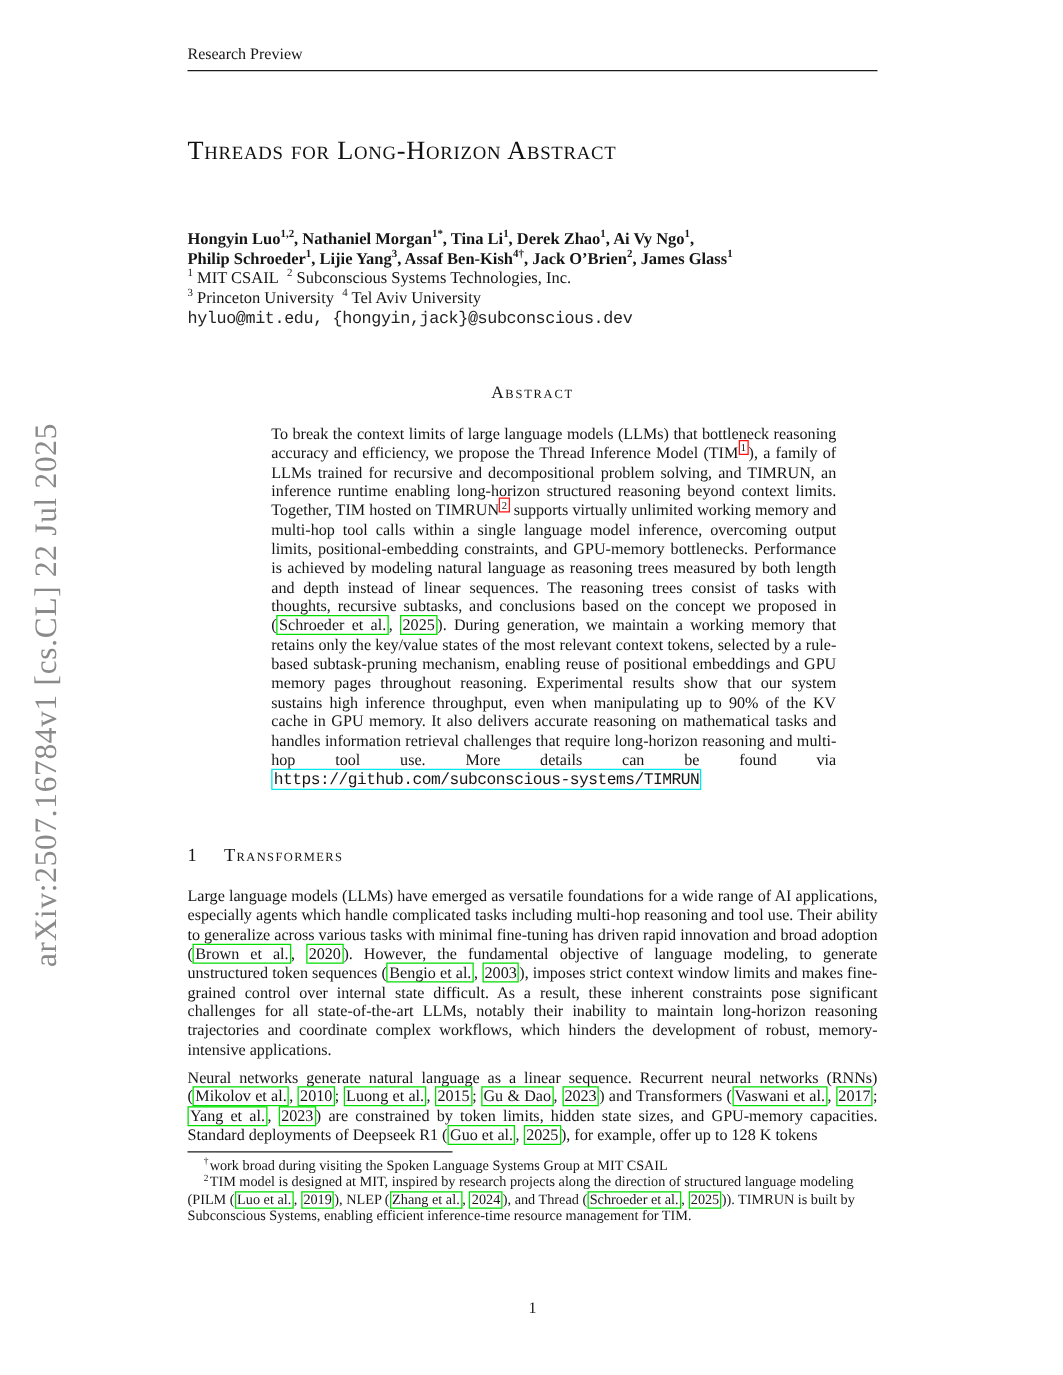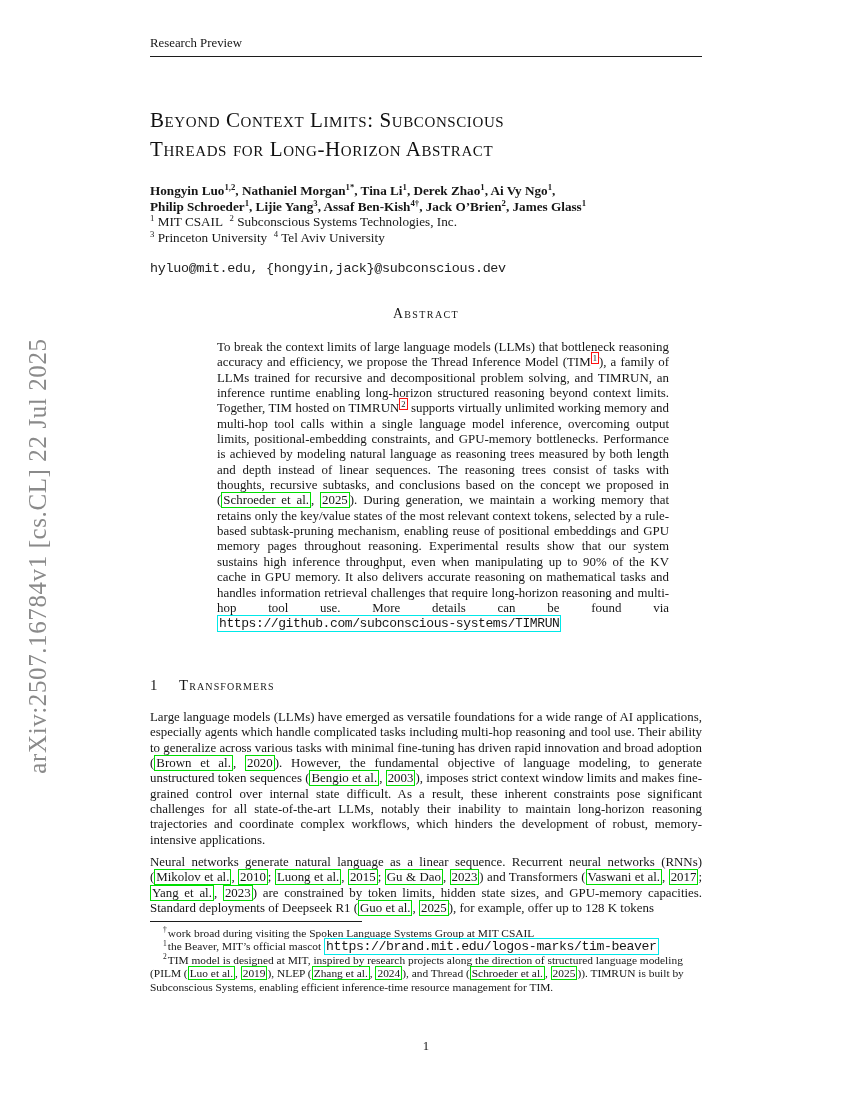--- a/index.html
+++ b/index.html
@@ -24,21 +24,21 @@
     position:absolute; left:150px; top:106px; width:560px; margin:0;
     font-size:21px; font-weight:normal; font-variant:small-caps;
     line-height:28.5px; letter-spacing:0.6px; color:#101010;
   }
   .title .tline { display:block; }
   
   .authors { position:absolute; left:150px; top:183px; width:560px; font-size:13.2px; line-height:15.6px; }
   .seg-b { font-weight:bold; }
   sup { font-size:66%; line-height:0; vertical-align:super; }
   sup.seg-bsup { font-weight:bold; }
-  .email { font-family:"Liberation Mono", monospace; font-size:13.4px; letter-spacing:-0.3px; margin-top:16px; color:#222; }
+  .email { font-family:"Liberation Mono", monospace; font-size:13.4px; letter-spacing:-0.3px; margin-top:3px; color:#222; }
   
   .abs-head {
     position:absolute; left:150px; top:306px; width:552px; text-align:center;
     font-variant:small-caps; font-size:13.8px; letter-spacing:1.4px;
   }
   .just { text-align:justify; hyphens:auto; -webkit-hyphens:auto; }
   .abs-body { position:absolute; left:217px; top:340px; width:452px; font-size:12.9px; line-height:15.35px; }
   
   .sec-head { position:absolute; left:150px; top:677px; font-size:14.8px; }
   .sec-num { margin-right:18px; }
@@ -69,21 +69,20 @@
 
 <div class="page">
 
   <div class="watermark">arXiv:2507.16784v1  [cs.CL]  22 Jul 2025</div>
 
   <div class="header">
     <span>Research Preview</span>
   </div>
 
   <h1 class="title">
-    <span class="tline">Beyond Context Limits: Subconscious</span>
     <span class="tline">Threads for Long-Horizon Abstract</span>
   </h1>
 
   <div class="authors">
     <div class="aline"><span class="seg seg-b">Hongyin Luo</span><sup class="seg seg-bsup">1,2</sup><span class="seg seg-b">, Nathaniel Morgan</span><sup class="seg seg-bsup">1*</sup><span class="seg seg-b">, Tina Li</span><sup class="seg seg-bsup">1</sup><span class="seg seg-b">, Derek Zhao</span><sup class="seg seg-bsup">1</sup><span class="seg seg-b">, Ai Vy Ngo</span><sup class="seg seg-bsup">1</sup><span class="seg seg-b">,</span></div>
     <div class="aline"><span class="seg seg-b">Philip Schroeder</span><sup class="seg seg-bsup">1</sup><span class="seg seg-b">, Lijie Yang</span><sup class="seg seg-bsup">3</sup><span class="seg seg-b">, Assaf Ben-Kish</span><sup class="seg seg-bsup">4†</sup><span class="seg seg-b">, Jack O’Brien</span><sup class="seg seg-bsup">2</sup><span class="seg seg-b">, James Glass</span><sup class="seg seg-bsup">1</sup></div>
     <div class="aline"><sup class="seg seg-sup">1</sup><span class="seg seg-t"> MIT CSAIL&nbsp; </span><sup class="seg seg-sup">2</sup><span class="seg seg-t"> Subconscious Systems Technologies, Inc.</span></div>
     <div class="aline"><sup class="seg seg-sup">3</sup><span class="seg seg-t"> Princeton University&nbsp; </span><sup class="seg seg-sup">4</sup><span class="seg seg-t"> Tel Aviv University</span></div>
     <div class="email">hyluo@mit.edu, {hongyin,jack}@subconscious.dev</div>
   </div>
@@ -95,19 +94,18 @@
     <span class="sec-num">1</span>
     <span class="sec-title">Transformers</span>
   </div>
 
   <div class="para p1 just"><span class="seg seg-t">Large language models (LLMs) have emerged as versatile foundations for a wide range of AI applications, especially agents which handle complicated tasks including multi-hop reasoning and tool use. Their ability to generalize across various tasks with minimal fine-tuning has driven rapid innovation and broad adoption (</span><span class="seg seg-cite">Brown et al.</span><span class="seg seg-t">, </span><span class="seg seg-cite">2020</span><span class="seg seg-t">). However, the fundamental objective of language modeling, to generate unstructured token sequences (</span><span class="seg seg-cite">Bengio et al.</span><span class="seg seg-t">, </span><span class="seg seg-cite">2003</span><span class="seg seg-t">), imposes strict context window limits and makes fine-grained control over internal state difficult. As a result, these inherent constraints pose significant challenges for all state-of-the-art LLMs, notably their inability to maintain long-horizon reasoning trajectories and coordinate complex workflows, which hinders the development of robust, memory-intensive applications.</span></div>
   <div class="para p2 just"><span class="seg seg-t">Neural networks generate natural language as a linear sequence. Recurrent neural networks (RNNs) (</span><span class="seg seg-cite">Mikolov et al.</span><span class="seg seg-t">, </span><span class="seg seg-cite">2010</span><span class="seg seg-t">; </span><span class="seg seg-cite">Luong et al.</span><span class="seg seg-t">, </span><span class="seg seg-cite">2015</span><span class="seg seg-t">; </span><span class="seg seg-cite">Gu &amp; Dao</span><span class="seg seg-t">, </span><span class="seg seg-cite">2023</span><span class="seg seg-t">) and Transformers (</span><span class="seg seg-cite">Vaswani et al.</span><span class="seg seg-t">, </span><span class="seg seg-cite">2017</span><span class="seg seg-t">; </span><span class="seg seg-cite">Yang et al.</span><span class="seg seg-t">, </span><span class="seg seg-cite">2023</span><span class="seg seg-t">) are constrained by token limits, hidden state sizes, and GPU-memory capacities. Standard deployments of Deepseek R1 (</span><span class="seg seg-cite">Guo et al.</span><span class="seg seg-t">, </span><span class="seg seg-cite">2025</span><span class="seg seg-t">), for example, offer up to 128 K tokens</span></div>
 
   <div class="footnotes">
     <div class="fnrule"></div>
     <div class="fn"><sup class="fnm">†</sup><span><span class="seg seg-t">work broad during visiting the Spoken Language Systems Group at MIT CSAIL</span></span></div>
-    <div class="fn"><sup class="fnm">1</sup><span><span class="seg seg-t">the Beaver, MIT’s official mascot </span><span class="seg seg-url">https://brand.mit.edu/logos-marks/tim-beaver</span></span></div>
     <div class="fn"><sup class="fnm">2</sup><span><span class="seg seg-t">TIM model is designed at MIT, inspired by research projects along the direction of structured language modeling (PILM (</span><span class="seg seg-cite">Luo et al.</span><span class="seg seg-t">, </span><span class="seg seg-cite">2019</span><span class="seg seg-t">), NLEP (</span><span class="seg seg-cite">Zhang et al.</span><span class="seg seg-t">, </span><span class="seg seg-cite">2024</span><span class="seg seg-t">), and Thread (</span><span class="seg seg-cite">Schroeder et al.</span><span class="seg seg-t">, </span><span class="seg seg-cite">2025</span><span class="seg seg-t">)). TIMRUN is built by Subconscious Systems, enabling efficient inference-time resource management for TIM.</span></span></div>
   </div>
 
   <div class="pagenum">1</div>
 
 </div>
 
 </body></html>

